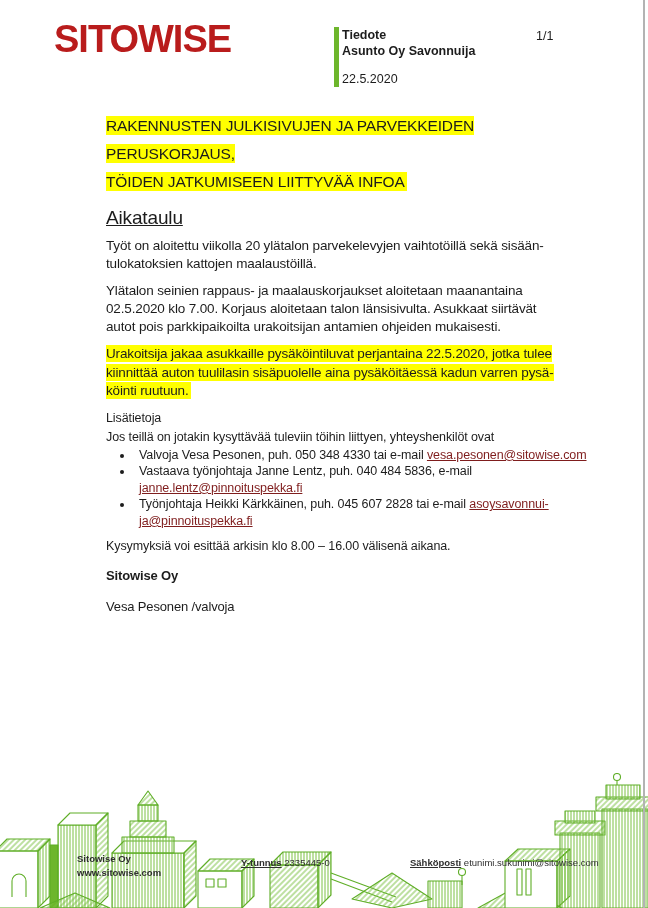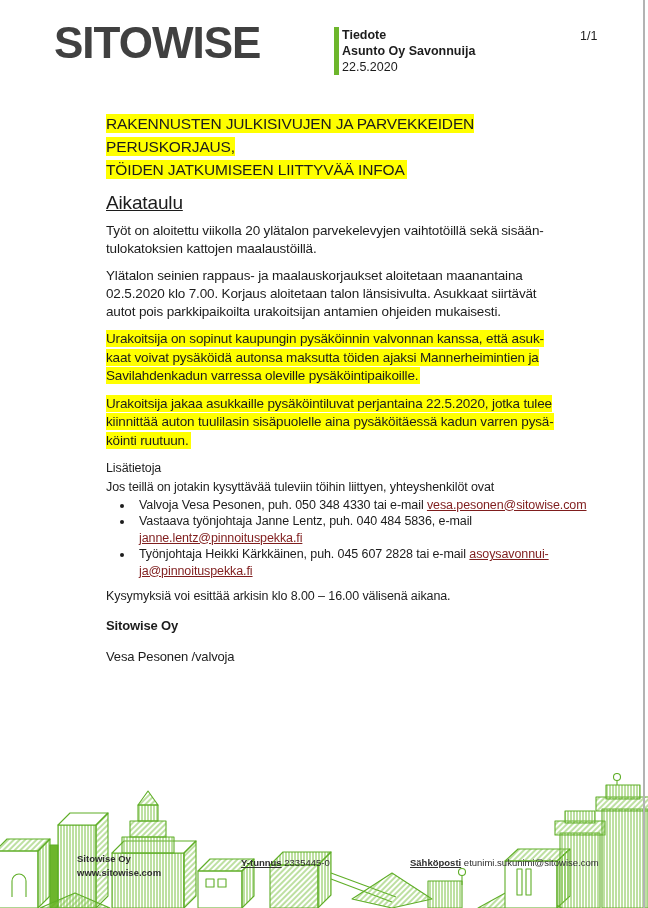--- a/index.html
+++ b/index.html
@@ -5,39 +5,39 @@
   html,body{margin:0;padding:0;background:#fff;}
   .page{
     position:relative;width:648px;height:908px;background:#ffffff;overflow:hidden;
     font-family:"Liberation Sans",sans-serif;color:#1c1c1c;
   }
   .page-edge{position:absolute;top:0;left:643px;width:2px;height:100%;background:#b3b3b3;}
 
   
   .logo{
     position:absolute;left:54px;top:18px;
-    font-size:44px;font-weight:bold;letter-spacing:-1px;
-    color:#404040;text-transform:uppercase;
+    font-size:38px;font-weight:bold;letter-spacing:-1px;
+    color:#b91c1c;text-transform:uppercase;
   }
   .header-block{
     position:absolute;left:334px;top:27px;
     border-left:5px solid #6db62c;padding-left:3px;
     font-size:12.5px;line-height:16px;
   }
   .header-block .b{font-weight:bold;}
-  .header-date{}
-  .page-num{position:absolute;left:580px;top:29px;font-size:12.5px;}
+  .header-date{margin-top:12px;}
+  .page-num{position:absolute;left:536px;top:29px;font-size:12.5px;}
 
   
   .body{
     position:absolute;left:106px;top:112px;width:486px;
     font-size:13.5px;line-height:18px;letter-spacing:-0.15px;
   }
   .lines{white-space:pre-line;}
-  .title{font-size:15.5px;line-height:23px;margin:0 0 8px 0;}
+  .title{font-size:15.5px;line-height:28px;margin:0 0 8px 0;}
   .hl{background:#ffff00;padding:1px 2px 1px 0;}
   .p{margin:0 0 9px 0;}
   .p.mb10{margin-bottom:10px;}
   .hlp{line-height:18.6px;margin:0 0 9px 0;}
   .h2{
     font-size:19px;font-weight:normal;text-decoration:underline;
     margin:13px 0 10px 0;
   }
   .small{font-size:12.5px;line-height:16.5px;letter-spacing:-0.1px;}
   .small-label{margin:4px 0 3px 0;}
@@ -81,25 +81,20 @@
 
     <div class="h2">Aikataulu</div>
 
     <p class="p lines">Työt on aloitettu viikolla 20 ylätalon parvekelevyjen vaihtotöillä sekä sisään-
 tulokatoksien kattojen maalaustöillä.</p>
 
     <p class="p lines">Ylätalon seinien rappaus- ja maalauskorjaukset aloitetaan maanantaina
 02.5.2020 klo 7.00. Korjaus aloitetaan talon länsisivulta. Asukkaat siirtävät
 autot pois parkkipaikoilta urakoitsijan antamien ohjeiden mukaisesti.</p>
 
-    <p class="hlp">
-      <span class="hl lines">Urakoitsija on sopinut kaupungin pysäköinnin valvonnan kanssa, että asuk-
-kaat voivat pysäköidä autonsa maksutta töiden ajaksi Mannerheimintien ja
-Savilahdenkadun varressa oleville pysäköintipaikoille.</span>
-    </p>
 
     <p class="hlp">
       <span class="hl lines">Urakoitsija jakaa asukkaille pysäköintiluvat perjantaina 22.5.2020, jotka tulee
 kiinnittää auton tuulilasin sisäpuolelle aina pysäköitäessä kadun varren pysä-
 köinti ruutuun.</span>
     </p>
 
 
 
     <div class="small small-label">Lisätietoja</div>

